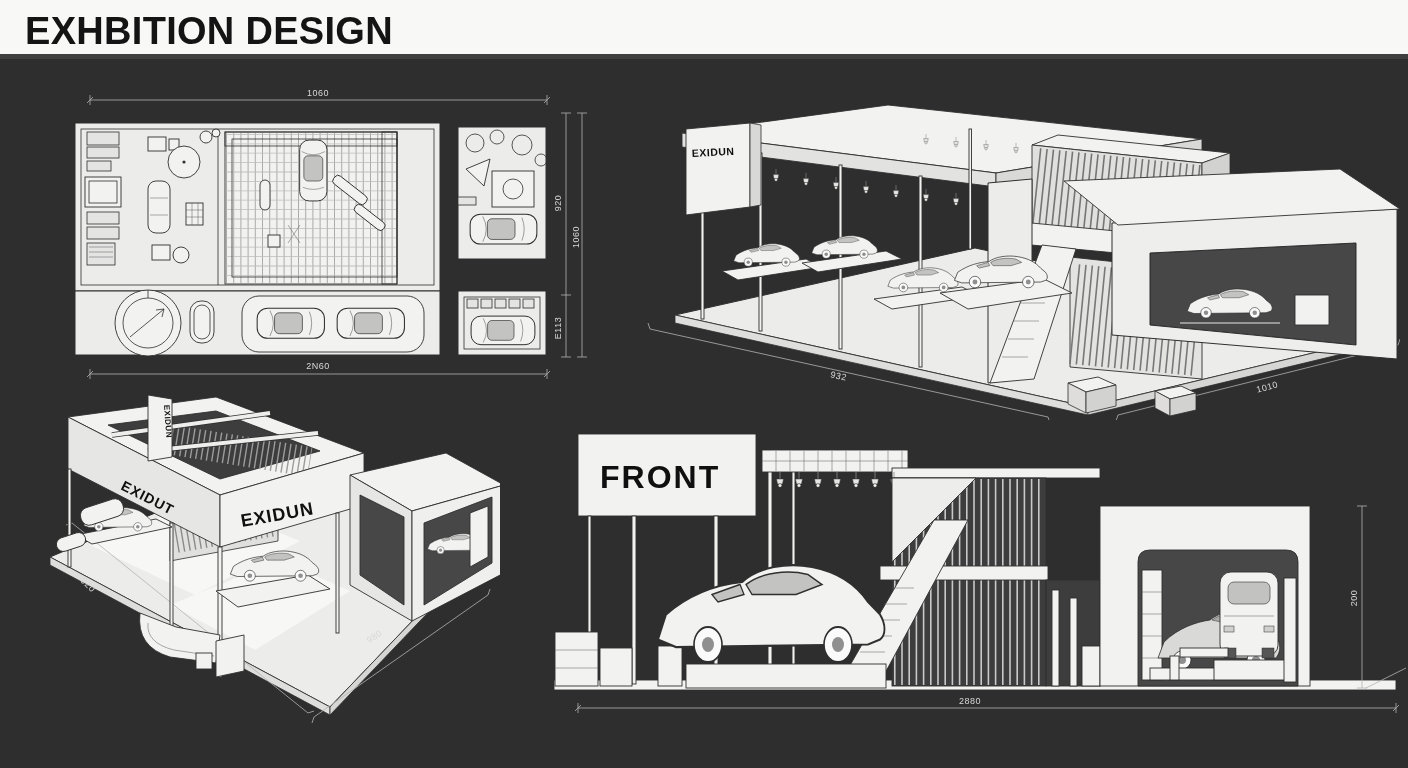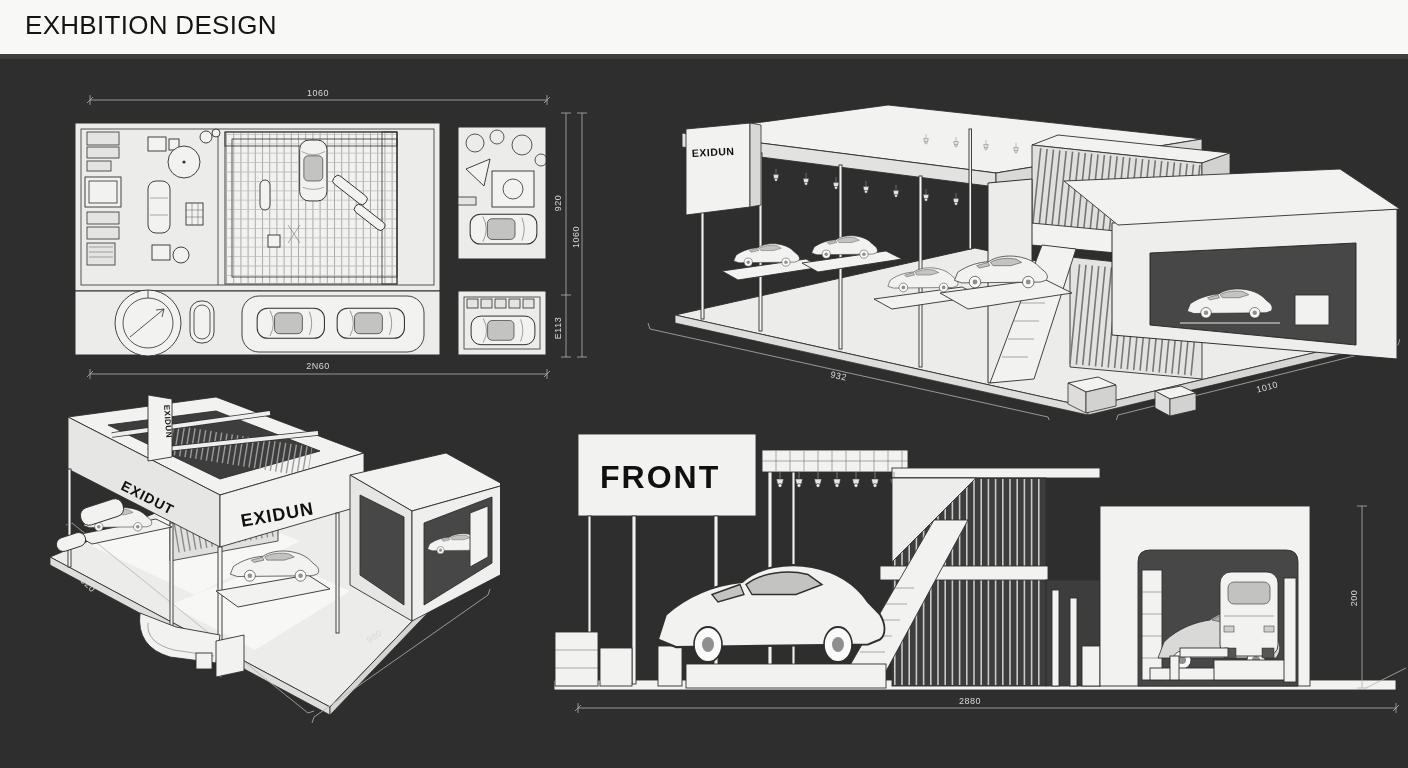--- a/index.html
+++ b/index.html
@@ -6,21 +6,21 @@
   body{
     width:1408px;height:768px;position:relative;overflow:hidden;
     background:#2e2e2e;font-family:"Liberation Sans",sans-serif;
   }
   .header{
     position:absolute;top:0;left:0;width:1408px;height:54px;
     background:#f8f8f7;border-bottom:5px solid #3f3f3f;
   }
   .title{
     position:absolute;left:25px;top:10px;
-    font-size:26px;font-weight:400;letter-spacing:.3px;color:#141414;
+    font-size:38px;font-weight:700;letter-spacing:.3px;color:#141414;
   }
   .panel{position:absolute;}
   #plan{left:60px;top:85px;}
   #persp1{left:640px;top:95px;}
   #persp2{left:20px;top:395px;}
   #front{left:540px;top:420px;}
 
   
   .fw{fill:#ececeb;stroke:#2f2f2f;stroke-width:1;}
   .fw2{fill:#f2f2f1;stroke:#2f2f2f;stroke-width:.9;}

